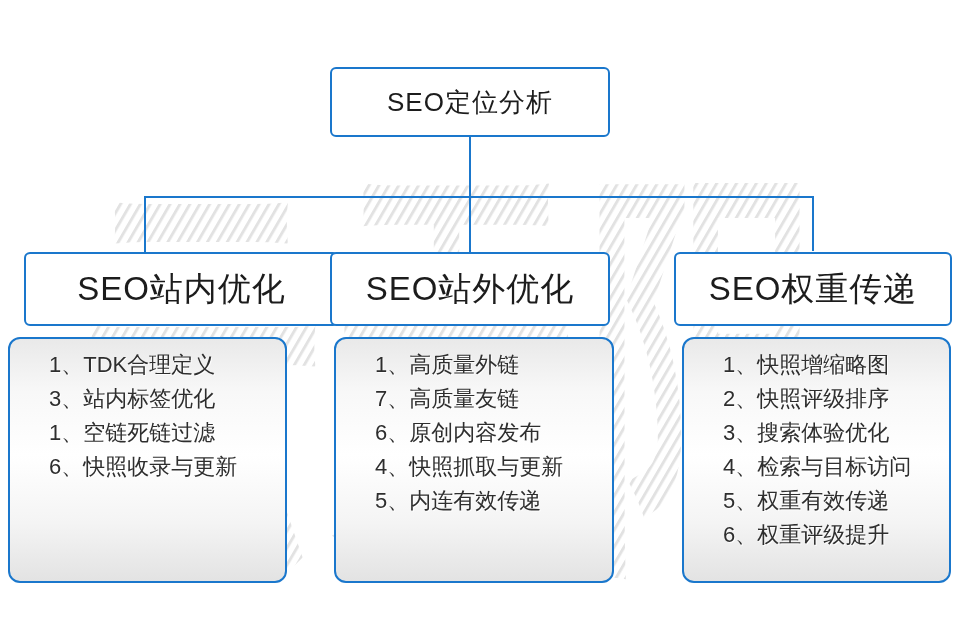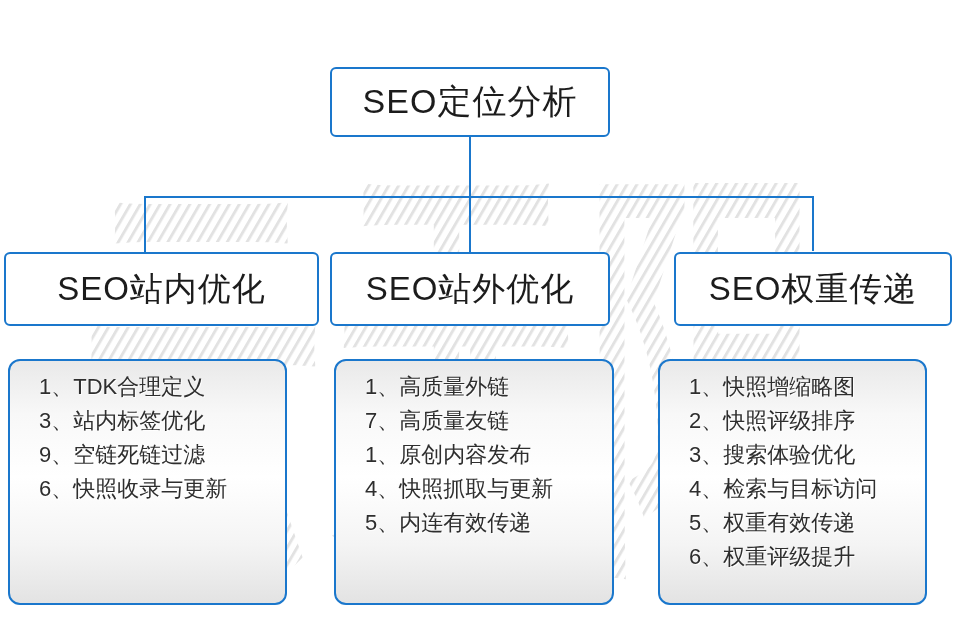--- a/index.html
+++ b/index.html
@@ -7,35 +7,34 @@
     position:relative;width:960px;height:641px;overflow:hidden;background:#ffffff;
     font-family:"Liberation Sans","DejaVu Sans",sans-serif;
   }
   .watermark-svg{position:absolute;left:0;top:0;z-index:0;pointer-events:none;}
   .node{
     position:absolute;z-index:2;box-sizing:border-box;
     border:2px solid var(--line,#1a77cc);background:#ffffff;border-radius:6px;
     display:flex;align-items:center;justify-content:center;
     color:var(--text,#1c1c1c);
   }
-  .root-node{left:330px;top:67px;width:280px;height:70px;font-size:34px;letter-spacing:1px;}
+  .root-node{left:330px;top:67px;width:280px;height:70px;font-size:26px;letter-spacing:1px;}
   .head-node{top:252px;height:74px;font-size:33px;letter-spacing:1px;}
-  .head-1{left:4px;width:315px;}
+  .head-1{left:24px;width:315px;}
   .head-2{left:330px;width:280px;}
   .head-3{left:674px;width:278px;}
   .list-node{
     position:absolute;z-index:2;box-sizing:border-box;top:337px;height:246px;
     border:2px solid var(--line,#1a77cc);border-radius:12px;
     background:linear-gradient(180deg,#e9e9e9 0%,#f8f8f8 22%,#ffffff 48%,#f4f4f4 76%,#e3e3e3 100%);
-    padding:9px 10px 0 29px;
-    margin-top:22px;
+    padding:9px 10px 0 39px;
   }
   .list-1{left:8px;width:279px;}
   .list-2{left:334px;width:280px;}
-  .list-3{left:658px;width:269px;}
+  .list-3{left:682px;width:269px;}
   .list-item{
     font-size:22px;line-height:34px;color:#2e2e2e;white-space:nowrap;
     text-shadow:1px 1px 0 rgba(255,255,255,0.85);
   }
   .conn{position:absolute;z-index:1;background:var(--line,#1a77cc);}
   .conn-v-root{left:469px;top:137px;width:2px;height:59px;}
   .conn-h{left:144px;top:196px;width:670px;height:2px;}
   .conn-v-left{left:144px;top:198px;width:2px;height:54px;}
   .conn-v-mid{left:469px;top:198px;width:2px;height:54px;}
   .conn-v-right{left:812px;top:198px;width:2px;height:53px;}
@@ -72,28 +71,28 @@
   <div class="node head-node head-2">
     <span>SEO站外优化</span>
   </div>
   <div class="node head-node head-3">
     <span>SEO权重传递</span>
   </div>
 
   <div class="list-node list-1">
     <div class="list-item">1、TDK合理定义</div>
     <div class="list-item">3、站内标签优化</div>
-    <div class="list-item">9、空链死链过滤</div>
+    <div class="list-item">1、空链死链过滤</div>
     <div class="list-item">6、快照收录与更新</div>
   </div>
 
   <div class="list-node list-2">
     <div class="list-item">1、高质量外链</div>
     <div class="list-item">7、高质量友链</div>
-    <div class="list-item">1、原创内容发布</div>
+    <div class="list-item">6、原创内容发布</div>
     <div class="list-item">4、快照抓取与更新</div>
     <div class="list-item">5、内连有效传递</div>
   </div>
 
   <div class="list-node list-3">
     <div class="list-item">1、快照增缩略图</div>
     <div class="list-item">2、快照评级排序</div>
     <div class="list-item">3、搜索体验优化</div>
     <div class="list-item">4、检索与目标访问</div>
     <div class="list-item">5、权重有效传递</div>

